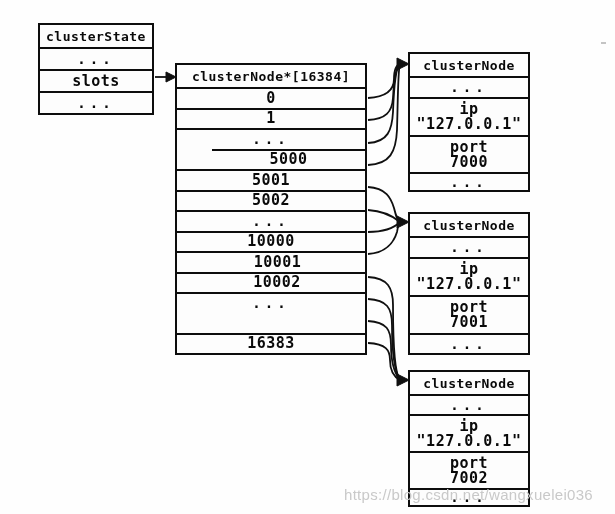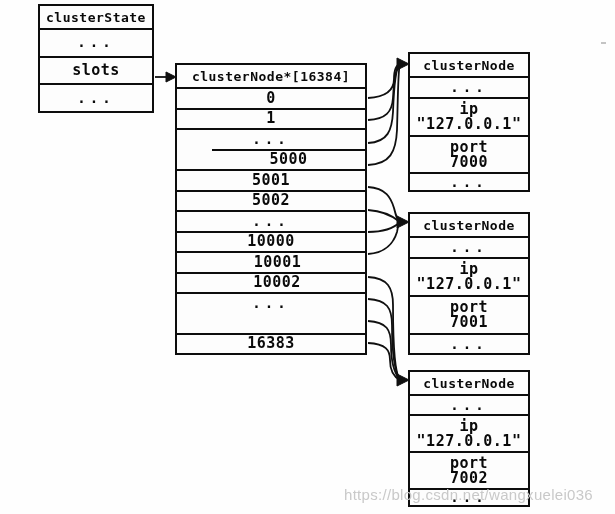--- a/index.html
+++ b/index.html
@@ -53,21 +53,21 @@
   #speck{
     position:absolute;left:601px;top:42px;
     width:5px;height:2px;background:#c4c4c4;
   }
 </style>
 </head>
 <body>
 
 <div id="canvas">
 
-  <div class="box" style="left:38px;top:4px;width:116px;height:109px;justify-content:space-between;">
+  <div class="box" style="left:38px;top:23px;width:116px;height:92px;justify-content:space-between;">
     <div class="row hdr" style="flex:0 0 22px;">clusterState</div>
     <div class="row dots" style="flex:1;">...</div>
     <div class="row" style="flex:1;">slots</div>
     <div class="row dots" style="flex:1;">...</div>
   </div>
 
   <div class="box" style="left:175px;top:63px;width:192px;height:292px;">
     <div class="row hdr" style="flex:0 0 22px;">clusterNode*[16384]</div>
     <div class="row" style="flex:1;">0</div>
     <div class="row" style="flex:1;">1</div>

